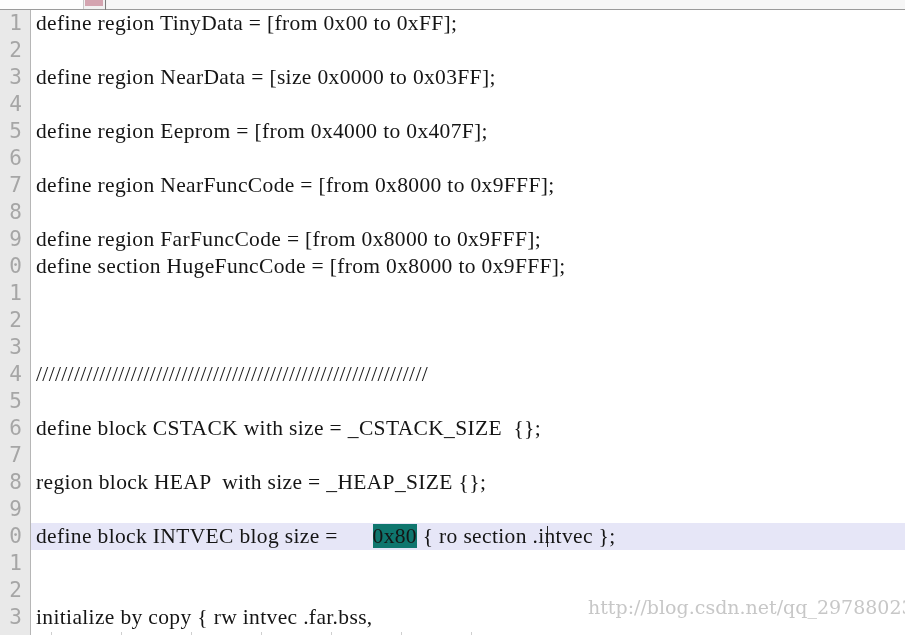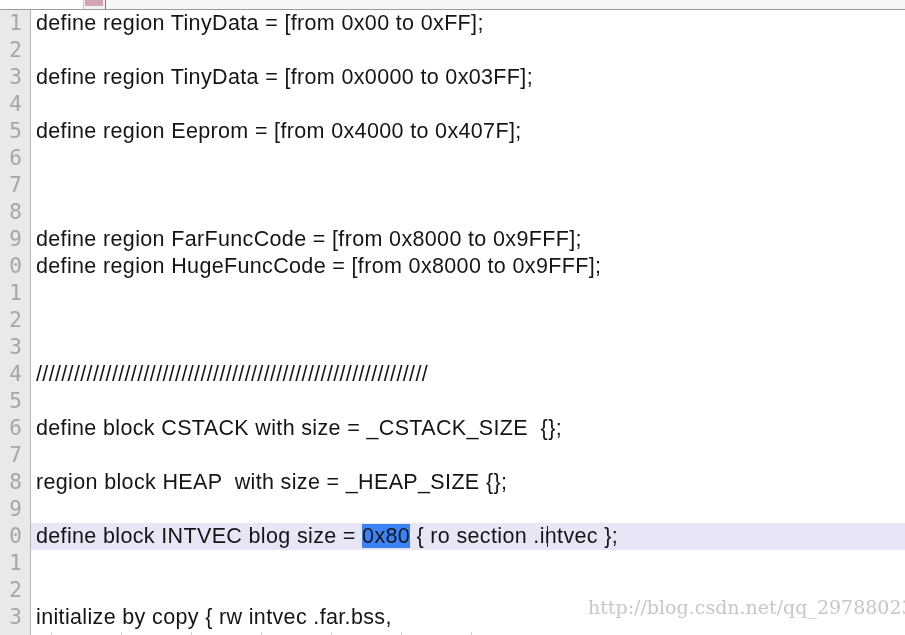--- a/index.html
+++ b/index.html
@@ -122,31 +122,32 @@
     font-family: "DejaVu Sans Mono", "Liberation Mono", monospace;
     z-index: 3;
     pointer-events: none;
   }
 
   .code {
     position: absolute;
     left: 36px;
     top: 0;
     white-space: pre;
-    font-family: Liberation Sans, sans-serif;
+    font-family: Liberation Serif, serif;
     font-size: 21.5px;
     line-height: 27px;
     letter-spacing: 0.35px;
     color: #151515;
     z-index: 1;
   }
 
   .sel {
-    background: #3b82f6;
+    background: #0f766e;
     color: #151515;
+    margin-left: 29px;
   }
 
   
   .caret {
     position: absolute;
     left: 547px;
     top: 3px;
     width: 1px;
     height: 21px;
     background: #222;
@@ -193,28 +194,28 @@
     <div class="tb-chip"></div>
     <div class="tb-divider"></div>
     <div class="tb-right"></div>
   </div>
 
   <div class="editor">
     <div class="gutter"></div>
     <div class="code-layer" id="code-layer">
         <div class="row"><span class="ln">1</span><span class="code">define region TinyData = [from 0x00 to 0xFF];</span></div>
         <div class="row"><span class="ln">2</span><span class="code"></span></div>
-        <div class="row"><span class="ln">3</span><span class="code">define region TinyData = [from 0x0000 to 0x03FF];</span></div>
+        <div class="row"><span class="ln">3</span><span class="code">define region NearData = [size 0x0000 to 0x03FF];</span></div>
         <div class="row"><span class="ln">4</span><span class="code"></span></div>
         <div class="row"><span class="ln">5</span><span class="code">define region Eeprom = [from 0x4000 to 0x407F];</span></div>
         <div class="row"><span class="ln">6</span><span class="code"></span></div>
-        <div class="row"><span class="ln">7</span></div>
+        <div class="row"><span class="ln">7</span><span class="code">define region NearFuncCode = [from 0x8000 to 0x9FFF];</span></div>
         <div class="row"><span class="ln">8</span><span class="code"></span></div>
         <div class="row"><span class="ln">9</span><span class="code">define region FarFuncCode = [from 0x8000 to 0x9FFF];</span></div>
-        <div class="row"><span class="ln">0</span><span class="code">define region HugeFuncCode = [from 0x8000 to 0x9FFF];</span></div>
+        <div class="row"><span class="ln">0</span><span class="code">define section HugeFuncCode = [from 0x8000 to 0x9FFF];</span></div>
         <div class="row"><span class="ln">1</span><span class="code"></span></div>
         <div class="row"><span class="ln">2</span><span class="code"></span></div>
         <div class="row"><span class="ln">3</span><span class="code"></span></div>
         <div class="row"><span class="ln">4</span><span class="code">//////////////////////////////////////////////////////////////</span></div>
         <div class="row"><span class="ln">5</span><span class="code"></span></div>
         <div class="row"><span class="ln">6</span><span class="code">define block CSTACK with size = _CSTACK_SIZE  {};</span></div>
         <div class="row"><span class="ln">7</span><span class="code"></span></div>
         <div class="row"><span class="ln">8</span><span class="code">region block HEAP  with size = _HEAP_SIZE {};</span></div>
         <div class="row"><span class="ln">9</span><span class="code"></span></div>
         <div class="row highlight"><span class="ln">0</span><span class="code"><span>define block INTVEC blog size = </span><span class="sel">0x80</span><span> { ro section .intvec };</span></span><span class="caret"></span></div>

